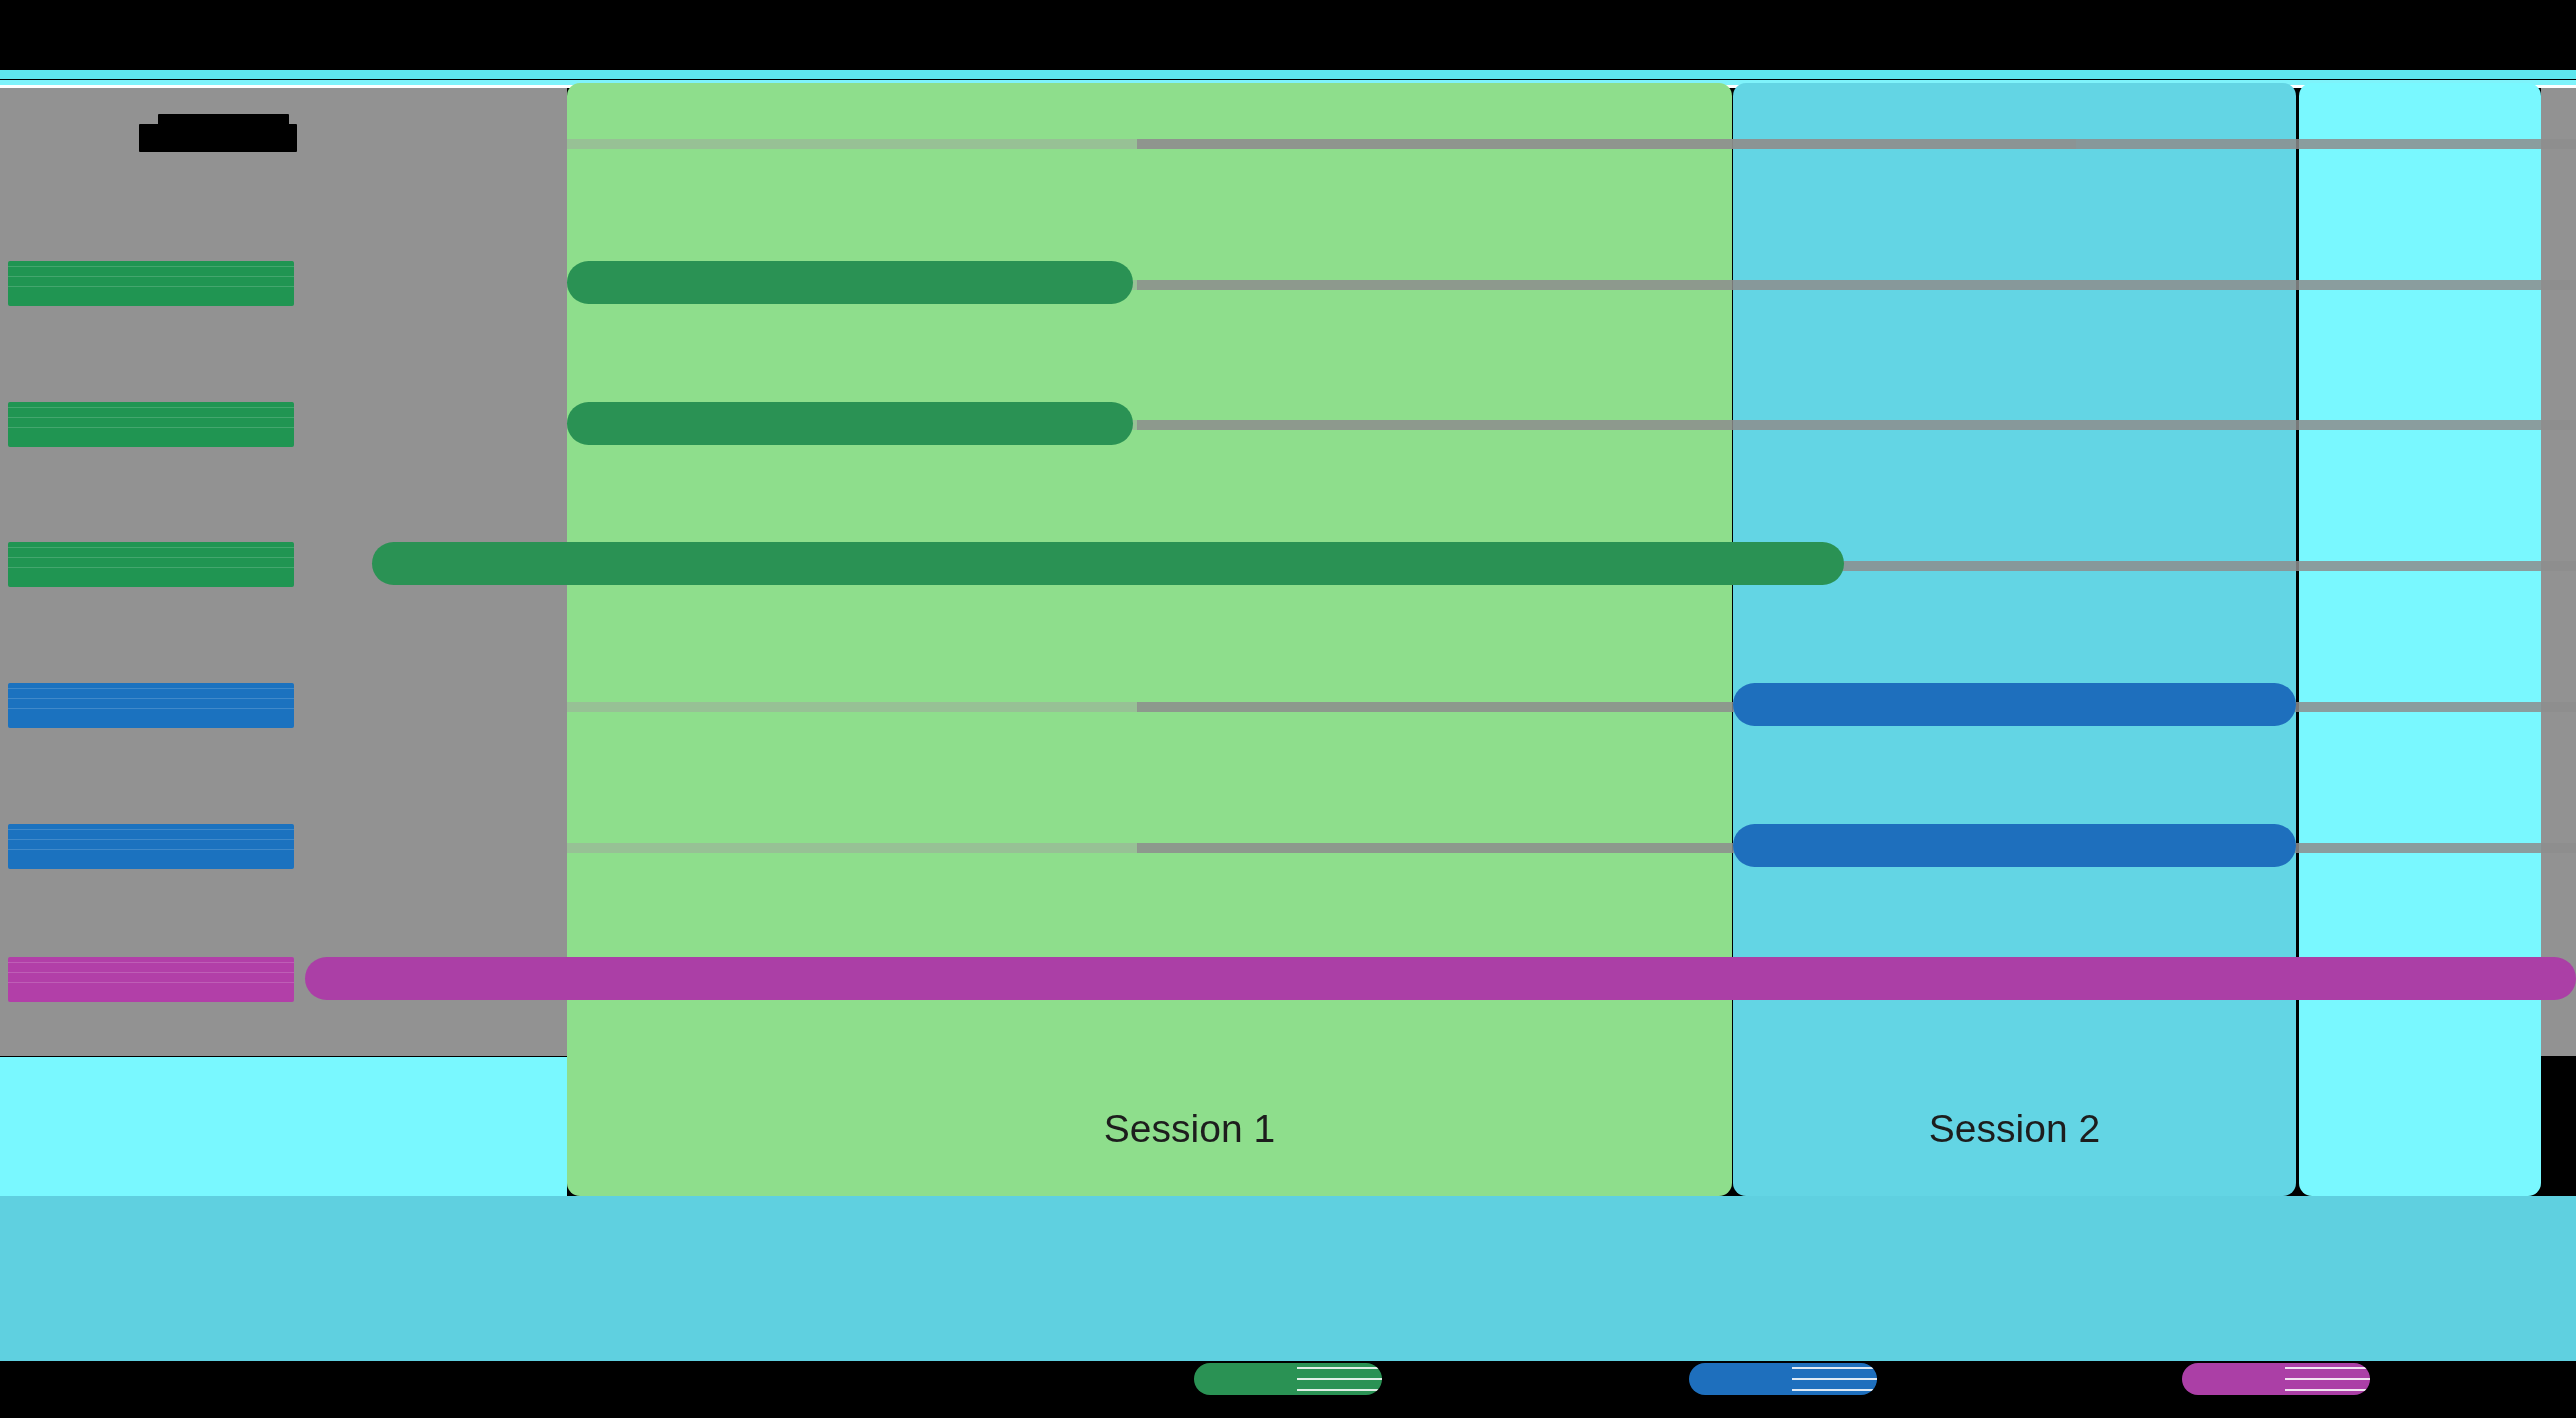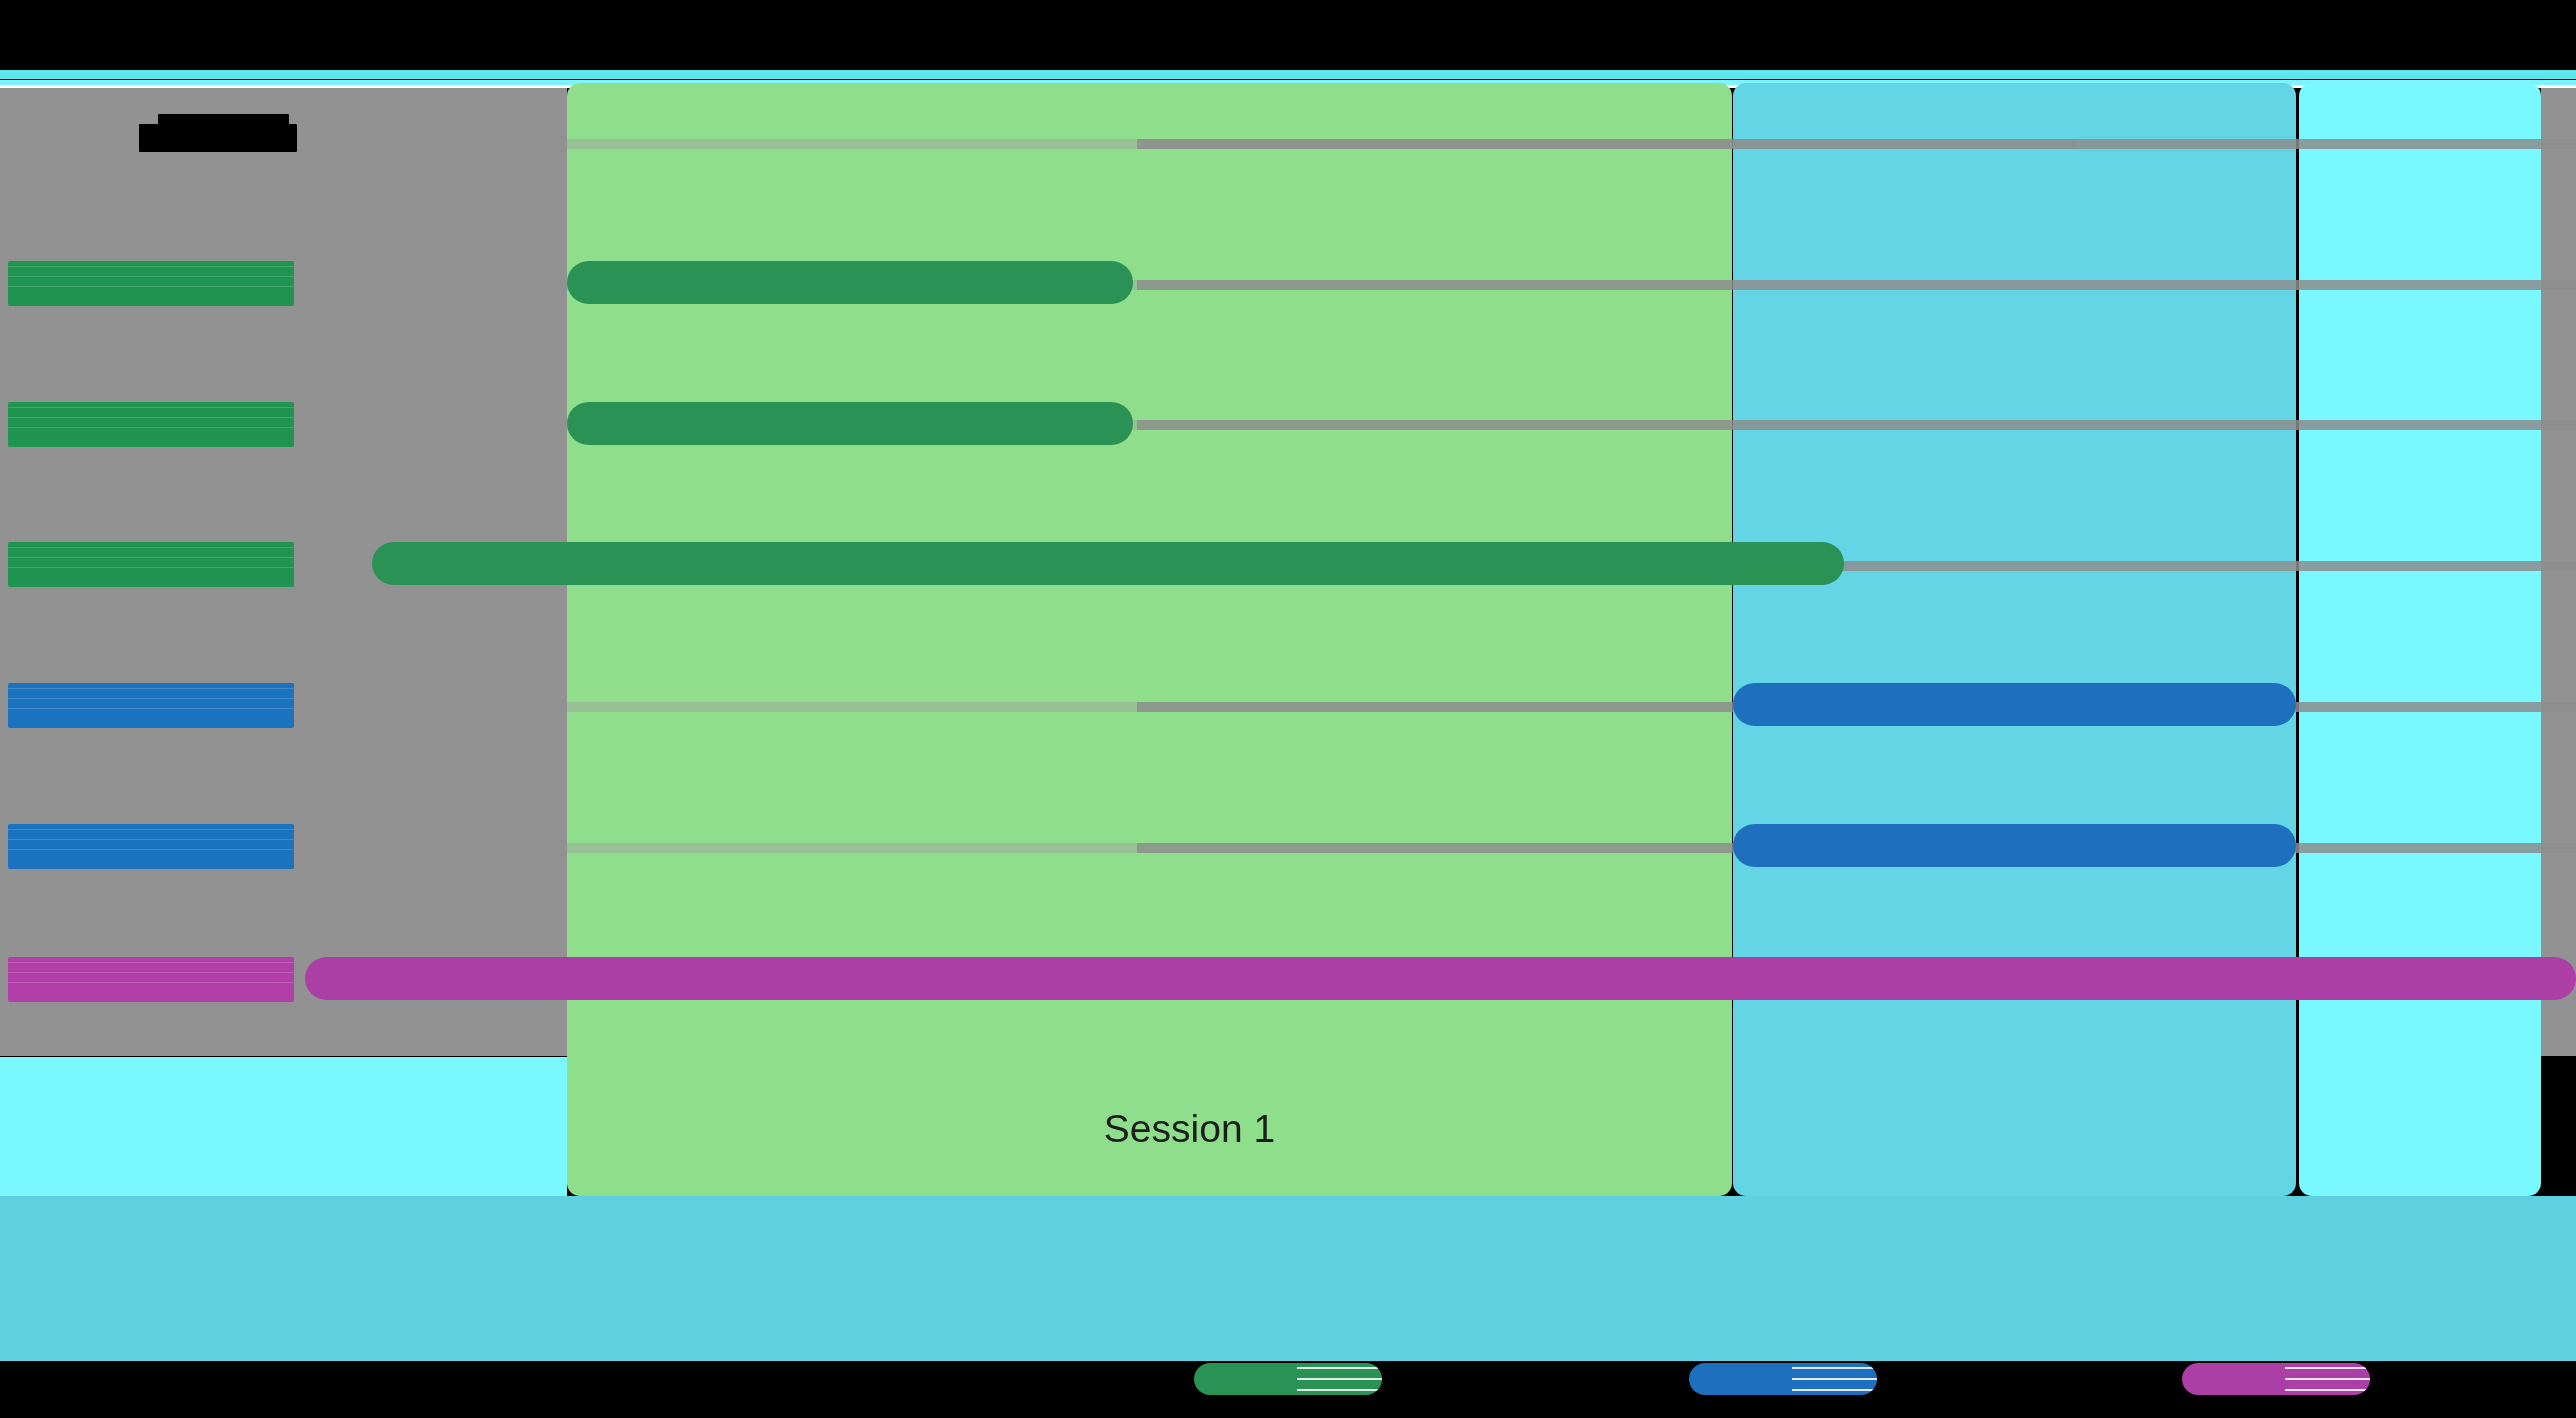--- a/index.html
+++ b/index.html
@@ -126,20 +126,21 @@
     <div class="glyphs"></div>
   </div>
   <div class="ylabel blue" style="top:824px;width:286px;">
     <div class="glyphs"></div>
   </div>
   <div class="ylabel magenta" style="top:957px;width:286px;">
     <div class="glyphs"></div>
   </div>
 
   <div class="session-cap" style="left:567px;top:1109px;width:1165px;margin-left:40px;">Session 1</div>
+  <div class="session-cap" style="left:1733px;top:1109px;width:563px;">Session 2</div>
   <div class="session-cap" style="left:2299px;top:1109px;width:242px;"></div>
 
   <div class="footer-strip" style="top:1057px;height:139px;background:#79f8ff;width:567px;left:0;"></div>
   <div class="footer-strip" style="top:1196px;height:165px;background:#5fd0e0;"></div>
 
   <div class="legend-swatch green" style="left:1194px;top:1363px;"></div>
   <div class="legend-swatch blue" style="left:1689px;top:1363px;"></div>
   <div class="legend-swatch magenta" style="left:2182px;top:1363px;"></div>
 
   <span style="position:absolute;left:1398px;top:1372px;color:#eee;font-size:26px;"></span>

